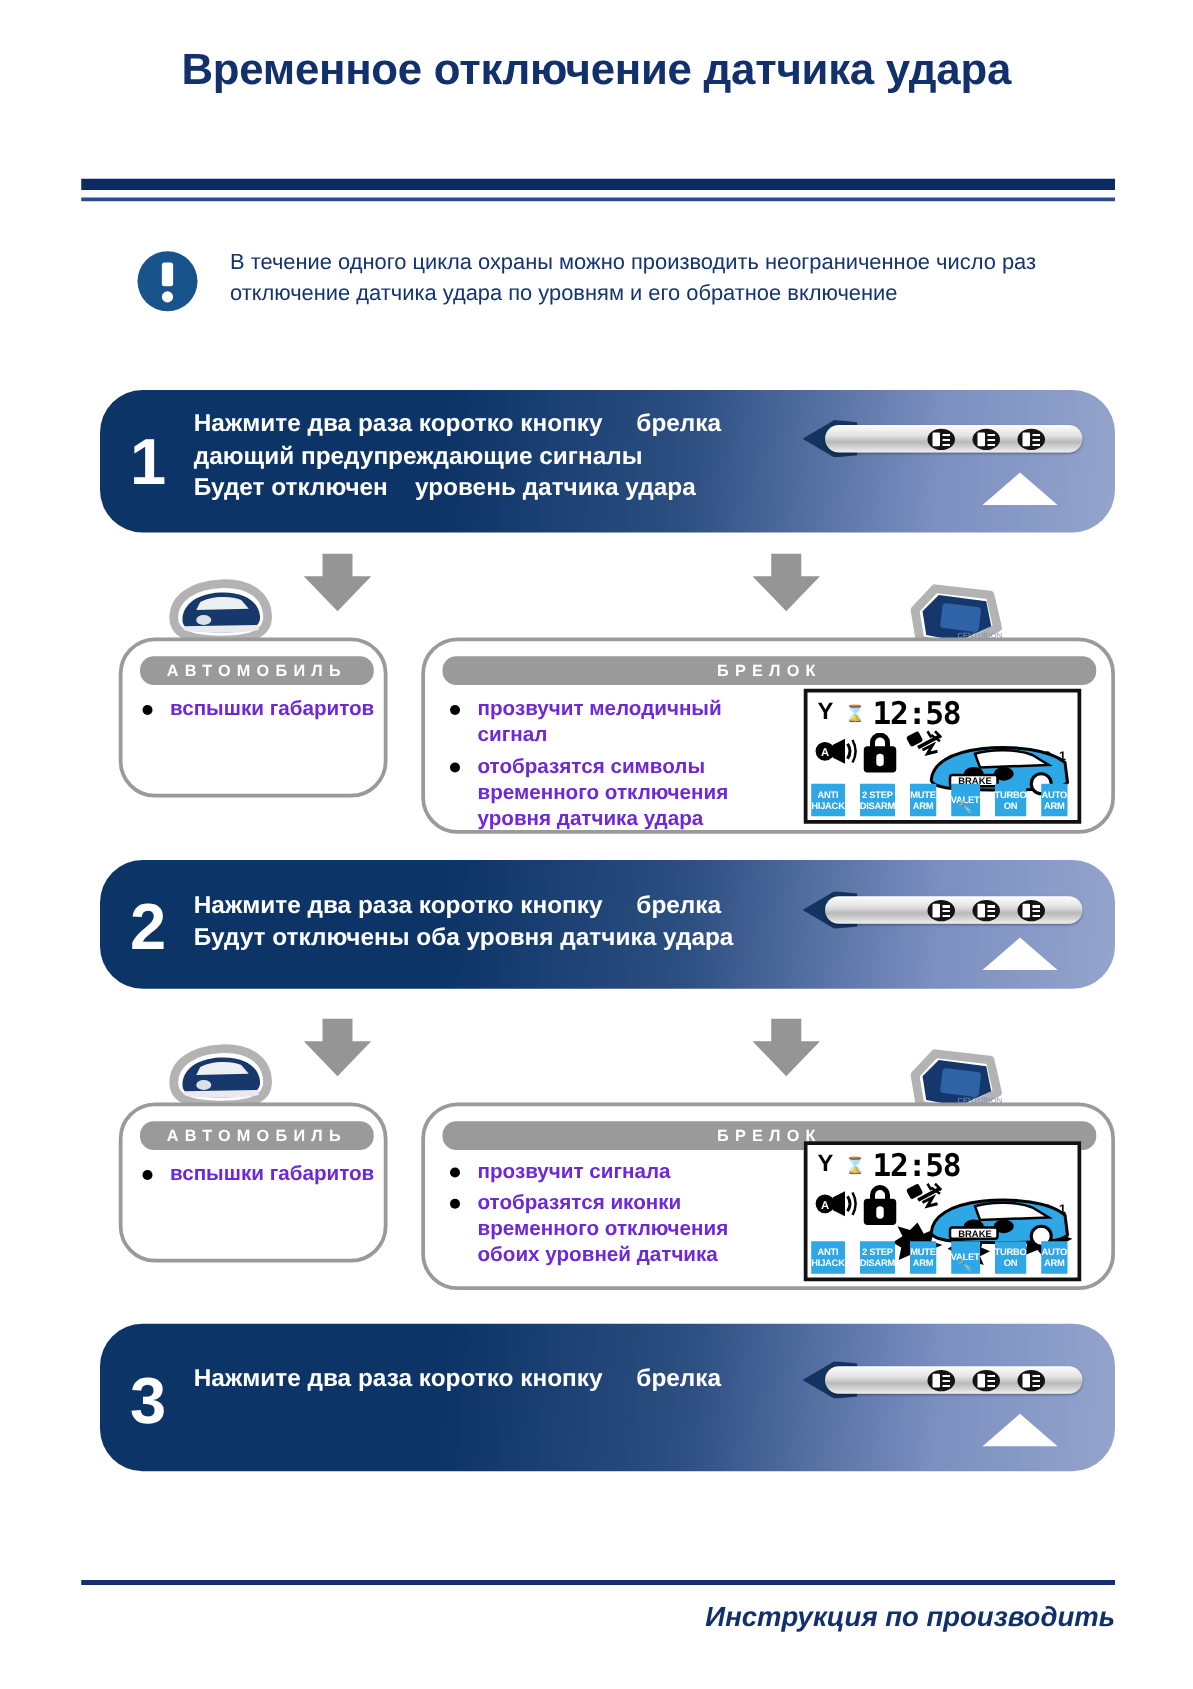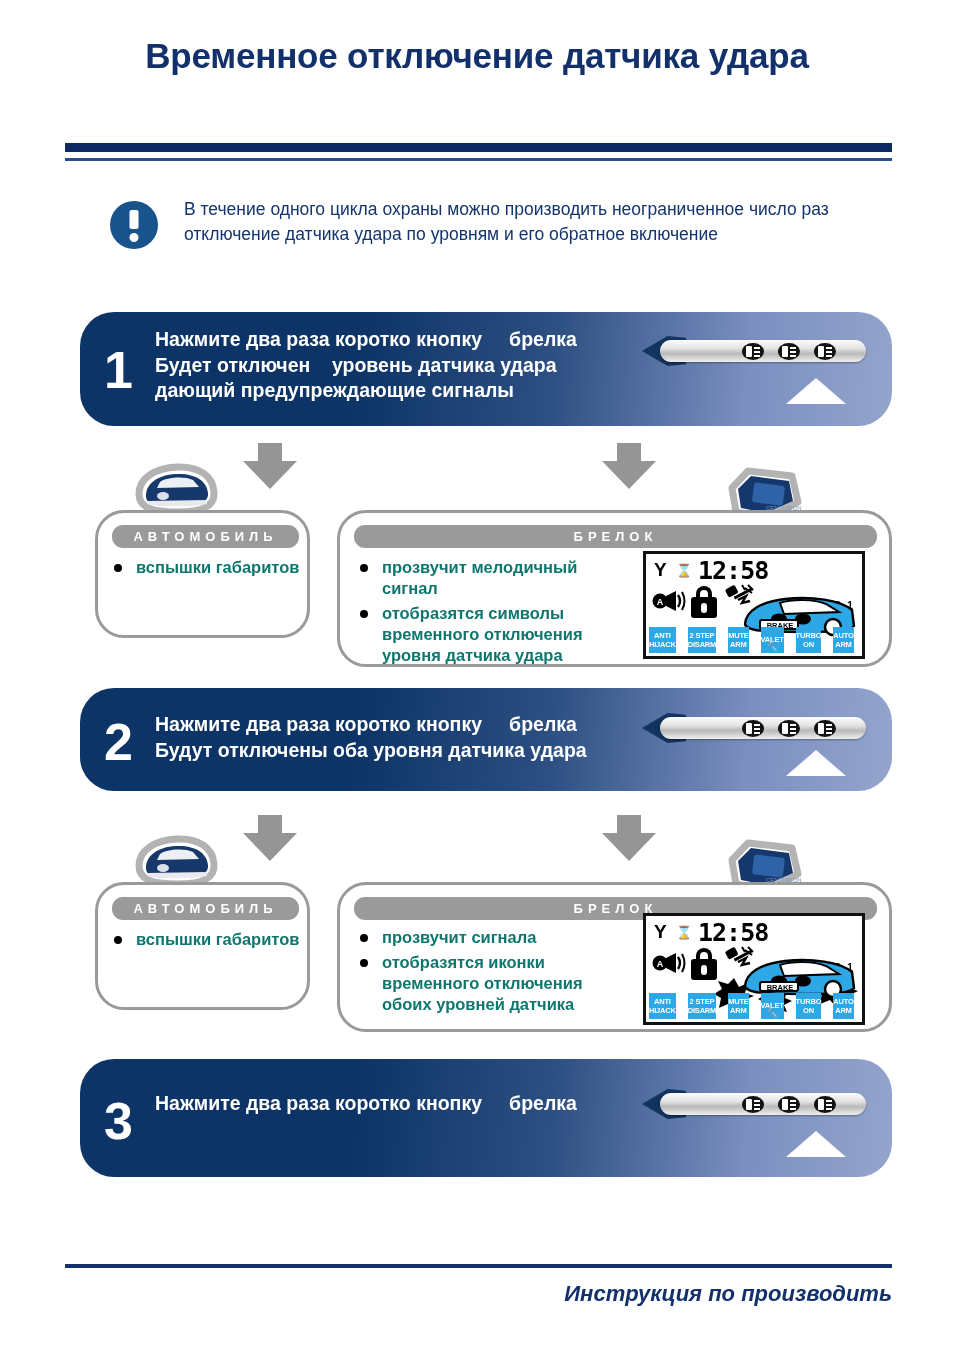--- a/index.html
+++ b/index.html
@@ -91,21 +91,21 @@
     position:absolute;background:#fff;border:3px solid #9a9a9a;border-radius:29px;
     box-sizing:border-box;
   }
   .card-head{
     position:absolute;left:14px;top:12px;height:23px;background:#9a9a9a;
     border-radius:11px;color:#fff;font-size:13px;font-weight:bold;
     letter-spacing:5px;display:flex;align-items:center;justify-content:center;
   }
   .bullets{position:absolute;margin:0;padding:0;list-style:none;}
   .bullets li{position:relative;padding-left:28px;font-size:16.5px;font-weight:bold;
-    color:#0f766e;line-height:21px;margin-bottom:4px;}
+    color:#6d28d9;line-height:21px;margin-bottom:4px;}
   .bullets li::before{
     content:"";position:absolute;left:6px;top:7px;width:8px;height:8px;border-radius:50%;background:#000;
   }
 
   
   .carsticker{position:absolute;width:86px;height:58px;}
   .pagersticker{position:absolute;width:84px;height:62px;}
 
   
   .lcd{
@@ -163,22 +163,22 @@
       <span class="bang"></span>
         <span class="dot"></span>
     </div>
     <div class="notice-text">В течение одного цикла охраны можно производить неограниченное число раз отключение датчика удара по уровням и его обратное включение</div>
   </div>
 
   <div class="step" style="top:312px;height:114px;">
     <div class="step-num" style="top:32px;">1</div>
     <div class="step-lines" style="top:15px;">
       <div class="ln">Нажмите два раза коротко кнопку     брелка</div>
+      <div class="ln">дающий предупреждающие сигналы</div>
       <div class="ln">Будет отключен    уровень датчика удара</div>
-      <div class="ln">дающий предупреждающие сигналы</div>
     </div>
     <div class="remote" style="left:580px;top:22px;">
       <div class="nose"></div>
       <div class="body"></div>
       <div class="btn" style="left:82px;">
           <i></i>
           <u></u>
         </div>
       <div class="btn" style="left:118px;">
           <i></i>

